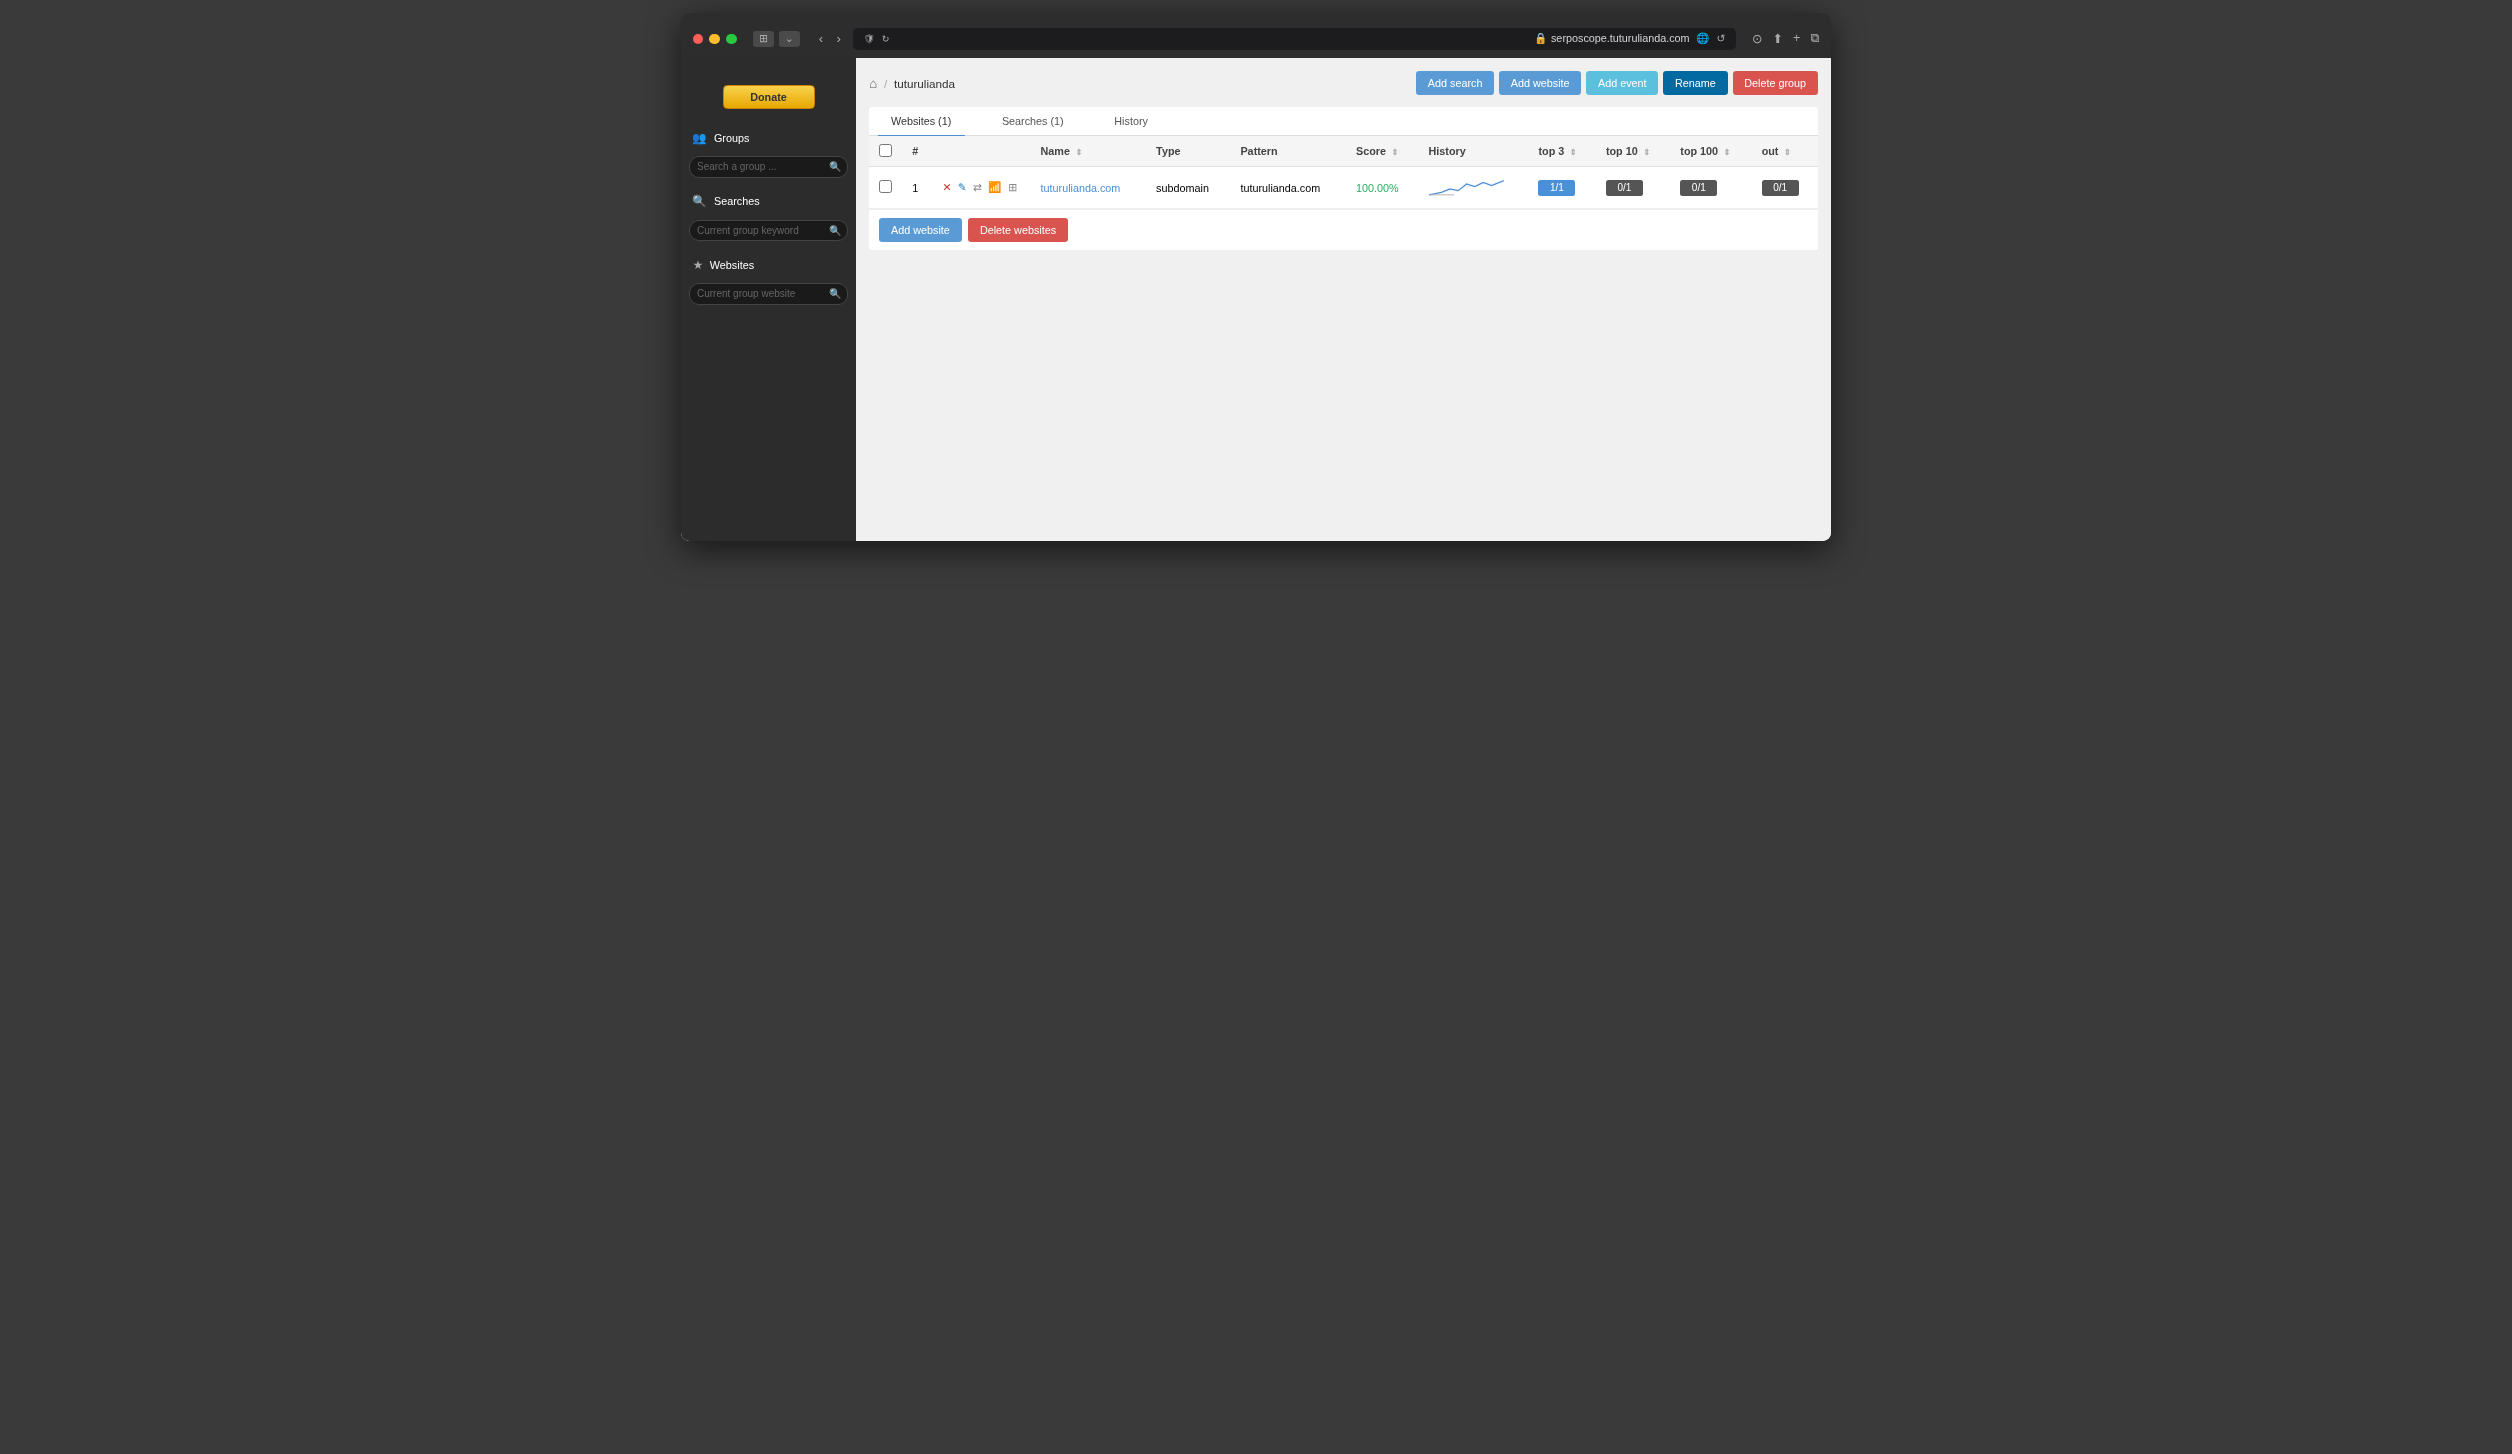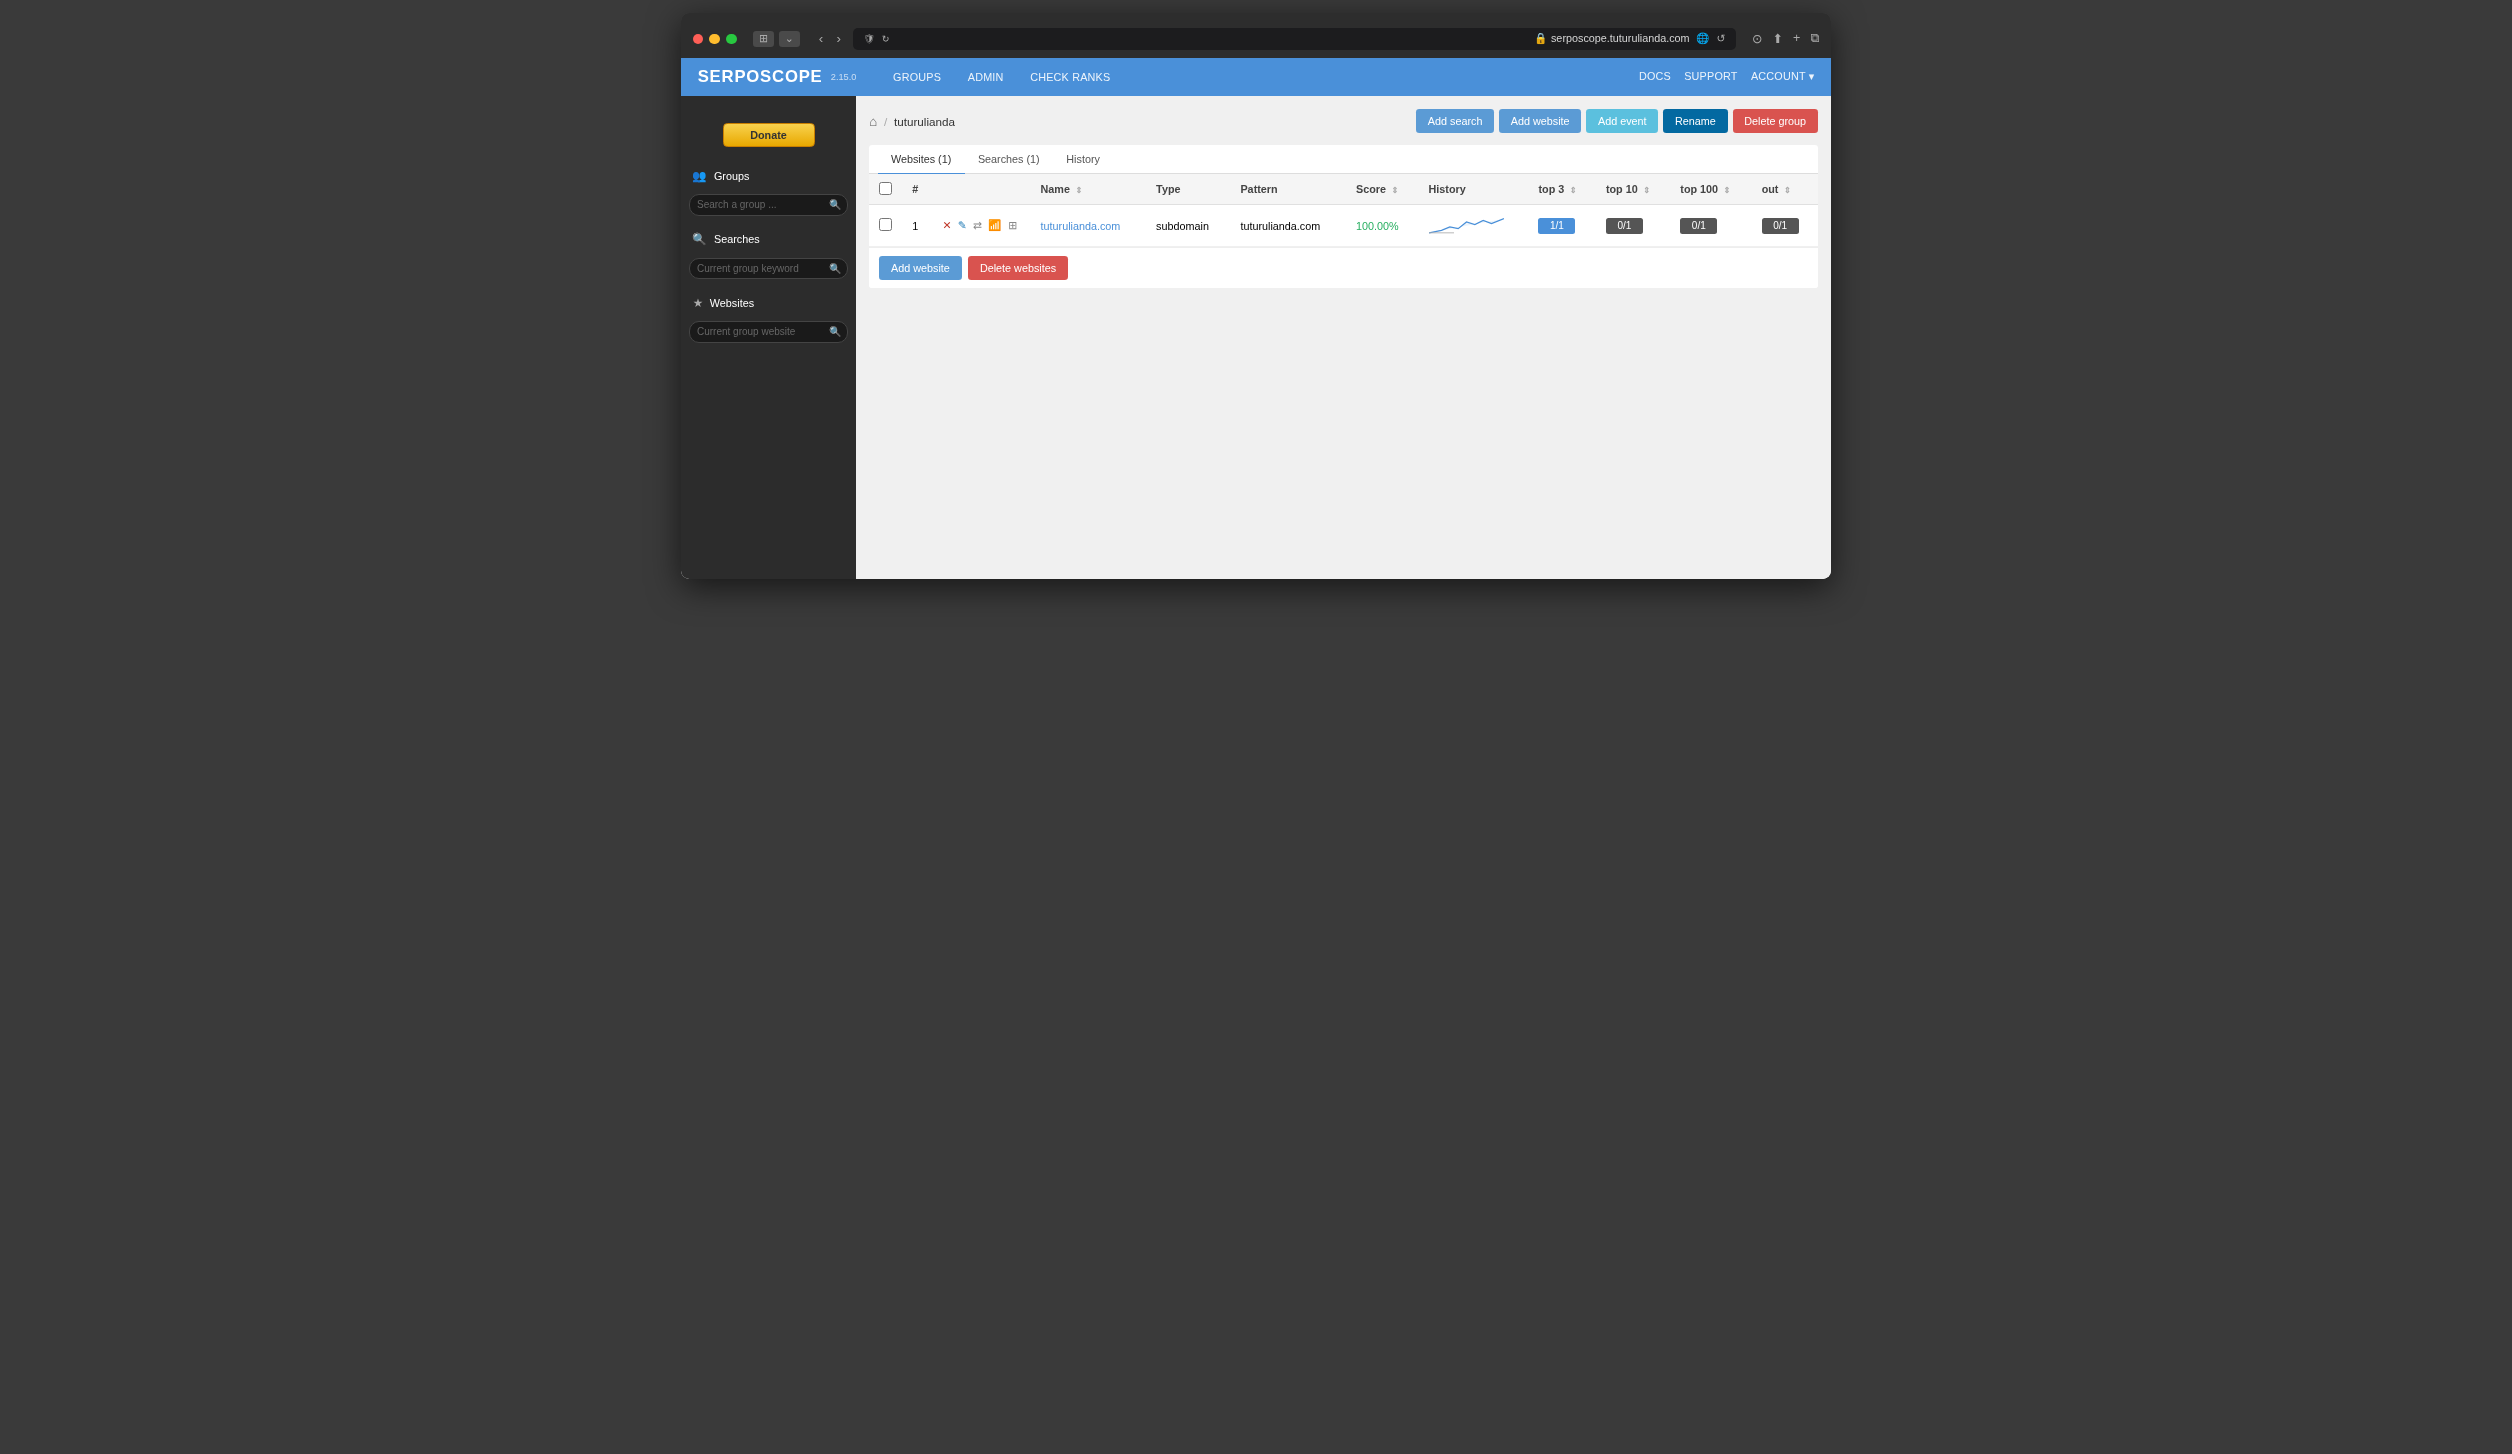--- a/index.html
+++ b/index.html
@@ -197,20 +197,21 @@
     .btn-danger { background: #d9534f; color: white; }
 
     
     .tabs {
       display: flex;
       border-bottom: 0.8px solid #ddd;
       margin-bottom: 0;
       background: white;
       padding: 0 8.3px;
       border-radius: 3.3px 3.3px 0 0;
+      gap: 24px;
     }
     .tab {
       padding: 8.3px 13.3px;
       cursor: pointer;
       font-size: 10.8px;
       color: #555;
       border-bottom: 1.7px solid transparent;
       margin-bottom: -0.8px;
     }
     .tab.active {
@@ -325,36 +326,20 @@
           <span>⊙</span>
           <span>⬆</span>
           <span>+</span>
           <span>⧉</span>
         </div>
       </div>
     </div>
 
     <div class="browser-content">
 
-      <div class="app-navbar">
-        <span class="app-logo">SERPOSCOPE</span>
-        <span class="app-version">2.15.0</span>
-
-        <div class="app-nav-links">
-          <span class="app-nav-link">GROUPS</span>
-          <span class="app-nav-link">ADMIN</span>
-          <span class="app-nav-link">CHECK RANKS</span>
-        </div>
-
-        <div class="app-nav-right">
-          <span class="app-nav-right-link">DOCS</span>
-          <span class="app-nav-right-link">SUPPORT</span>
-          <span class="app-nav-right-link with-arrow">ACCOUNT</span>
-        </div>
-      </div>
 
       <div class="app-body">
 
         <div class="sidebar">
 
           <button class="donate-btn">Donate</button>
 
           <div class="sidebar-section">
             <div class="sidebar-section-header">
               <span class="icon">👥</span>

